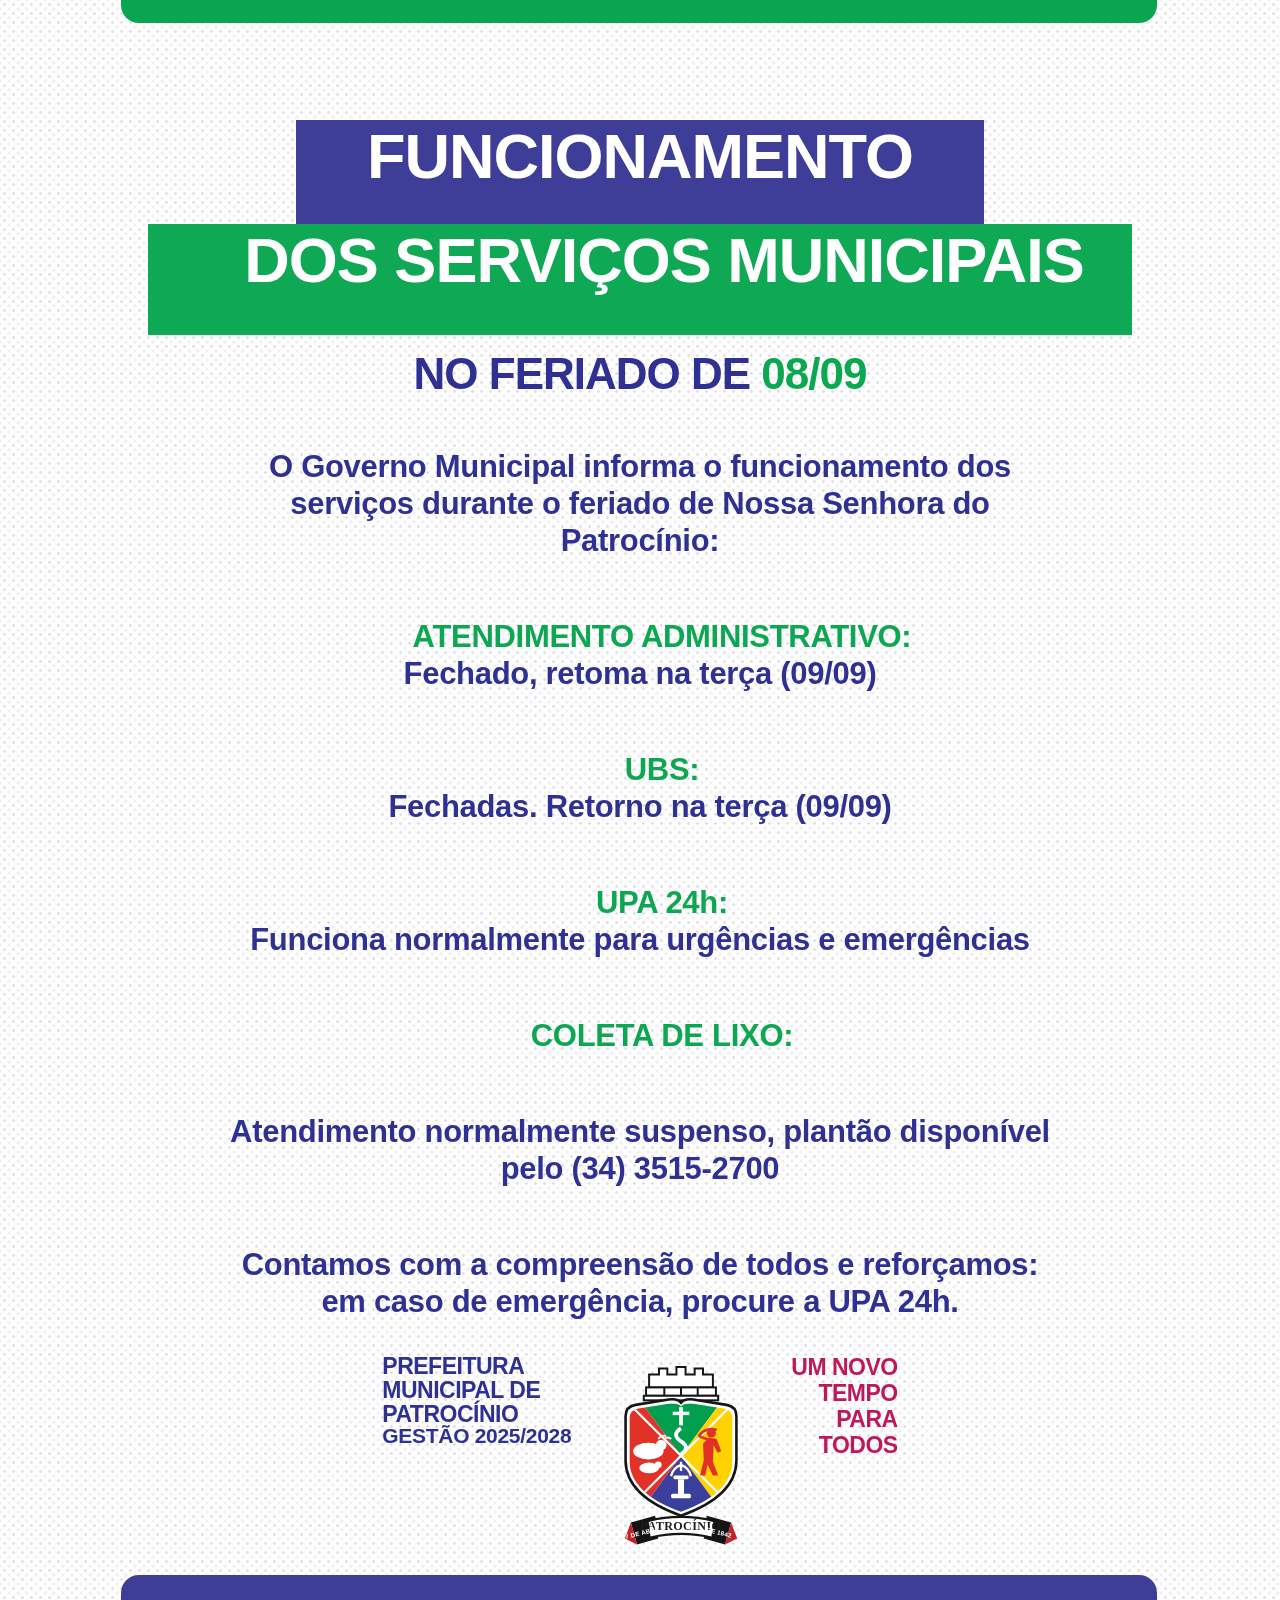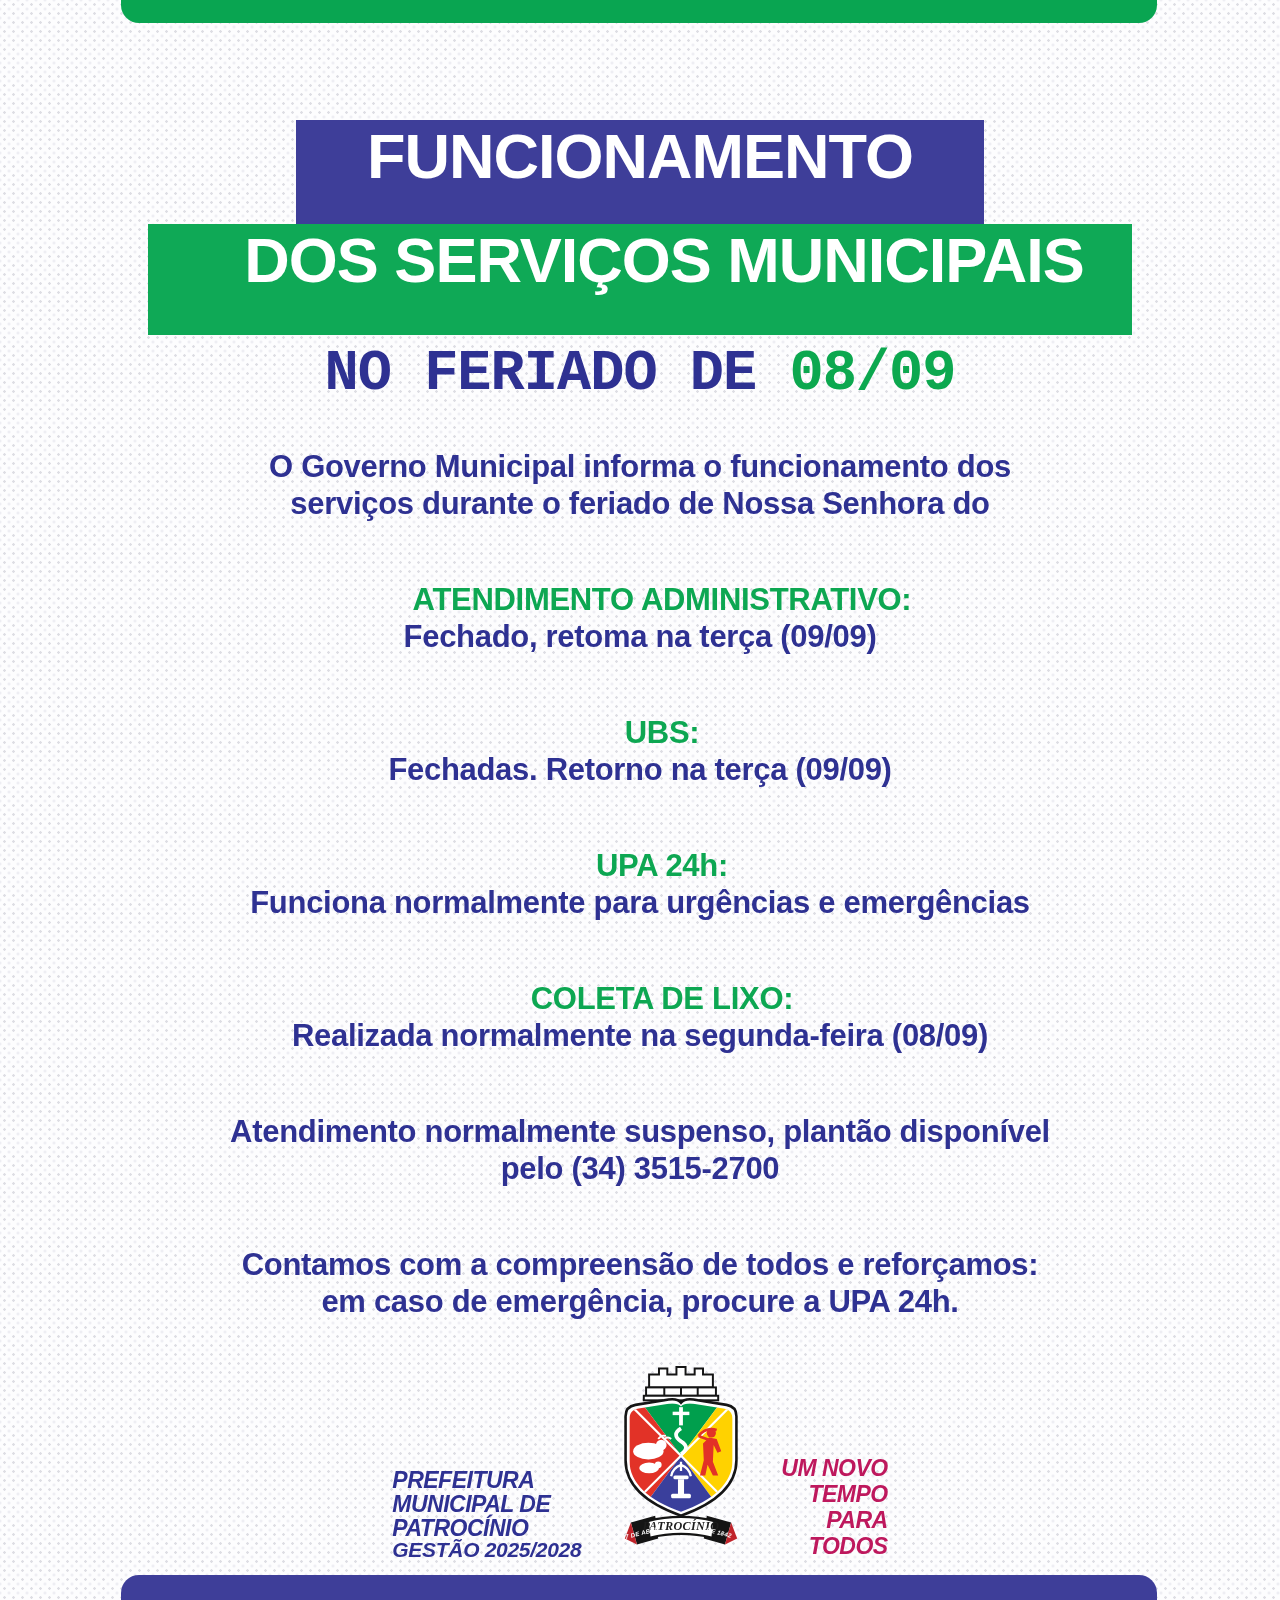--- a/index.html
+++ b/index.html
@@ -20,32 +20,32 @@
 
   .bar { position:absolute; left:121px; width:1036px; z-index:2; }
   .bar-top { top:0; height:23px; background:#09A551; border-radius:0 0 18px 18px; }
   .bar-bottom { bottom:0; height:25px; background:#3E3E99; border-radius:18px 18px 0 0; }
 
   .banner { margin:0 auto; display:flex; align-items:flex-start; justify-content:center;
             text-align:center; font-weight:bold; color:#ffffff; letter-spacing:-1px; }
   .banner-blue  { width:688px; height:104px; background:#3E3E99; font-size:63px; }
   .banner-green { width:984px; height:111px; background:#0FA956; font-size:63px;padding-left:48px; }
 
-  .subtitle { margin-top:4px; text-align:center; font-weight:bold; font-size:57px;
-              letter-spacing:-1px; line-height:70px;font-family:Liberation Mono, monospace; }
+  .subtitle { margin-top:4px; text-align:center; font-weight:bold; font-size:44px;
+              letter-spacing:-1px; line-height:70px; }
   .subtitle .st-blue  { color:#2E3192; }
   .subtitle .st-green { color:#0CA84F; }
 
   .textblock { margin:59px auto 0; text-align:center; font-weight:bold;
                font-size:31px; line-height:37px; letter-spacing:-0.3px; }
   .textblock.first { margin-top:39px; }
   .t-blue  { color:#2E3192; }
   .t-green { color:#0DA752;padding-left:44px; }
 
-  .footer { margin-top:34px; display:flex; align-items:flex-end; justify-content:center; gap:24px;font-style:italic; }
+  .footer { margin-top:34px; display:flex; align-items:flex-start; justify-content:center; gap:34px; }
   .org { text-align:left; color:#2E3192; font-weight:bold; }
   .org .org-line { font-size:23px; line-height:24px; letter-spacing:-0.5px; }
   .org .org-term { font-size:21px; line-height:18px; letter-spacing:-0.3px; margin-top:1px; }
   .slogan { text-align:right; color:#be185d; font-weight:bold; }
   .slogan .slogan-line { font-size:23px; line-height:26px; letter-spacing:-0.5px; }
 
   .crest { display:block; }
 </style>
 </head>
 <body>
@@ -64,40 +64,40 @@
     </div>
 
     <div class="subtitle">
       <span class="st-blue">NO FERIADO DE</span>
       <span class="st-green">08/09</span>
     </div>
 
     <div class="textblock first">
       <div class="t-blue">O Governo Municipal informa o funcionamento dos</div>
       <div class="t-blue">serviços durante o feriado de Nossa Senhora do</div>
+      <div class="t-blue">Patrocínio:</div>
     </div>
 
     <div class="textblock">
       <div class="t-green">ATENDIMENTO ADMINISTRATIVO:</div>
       <div class="t-blue">Fechado, retoma na terça (09/09)</div>
     </div>
 
     <div class="textblock">
       <div class="t-green">UBS:</div>
       <div class="t-blue">Fechadas. Retorno na terça (09/09)</div>
     </div>
 
     <div class="textblock">
       <div class="t-green">UPA 24h:</div>
       <div class="t-blue">Funciona normalmente para urgências e emergências</div>
     </div>
 
     <div class="textblock">
       <div class="t-green">COLETA DE LIXO:</div>
-      <div class="t-blue">Realizada normalmente na segunda-feira (08/09)</div>
     </div>
 
     <div class="textblock">
       <div class="t-blue">Atendimento normalmente suspenso, plantão disponível</div>
       <div class="t-blue">pelo (34) 3515-2700</div>
     </div>
 
     <div class="textblock">
       <div class="t-blue">Contamos com a compreensão de todos e reforçamos:</div>
       <div class="t-blue">em caso de emergência, procure a UPA 24h.</div>

